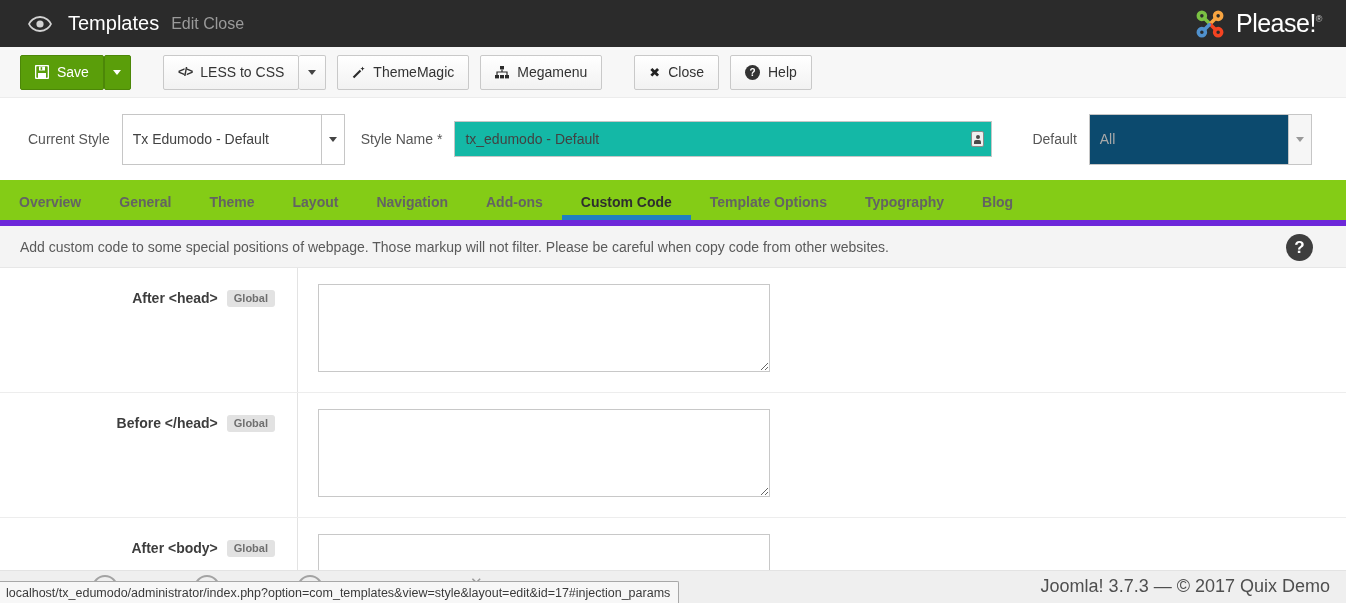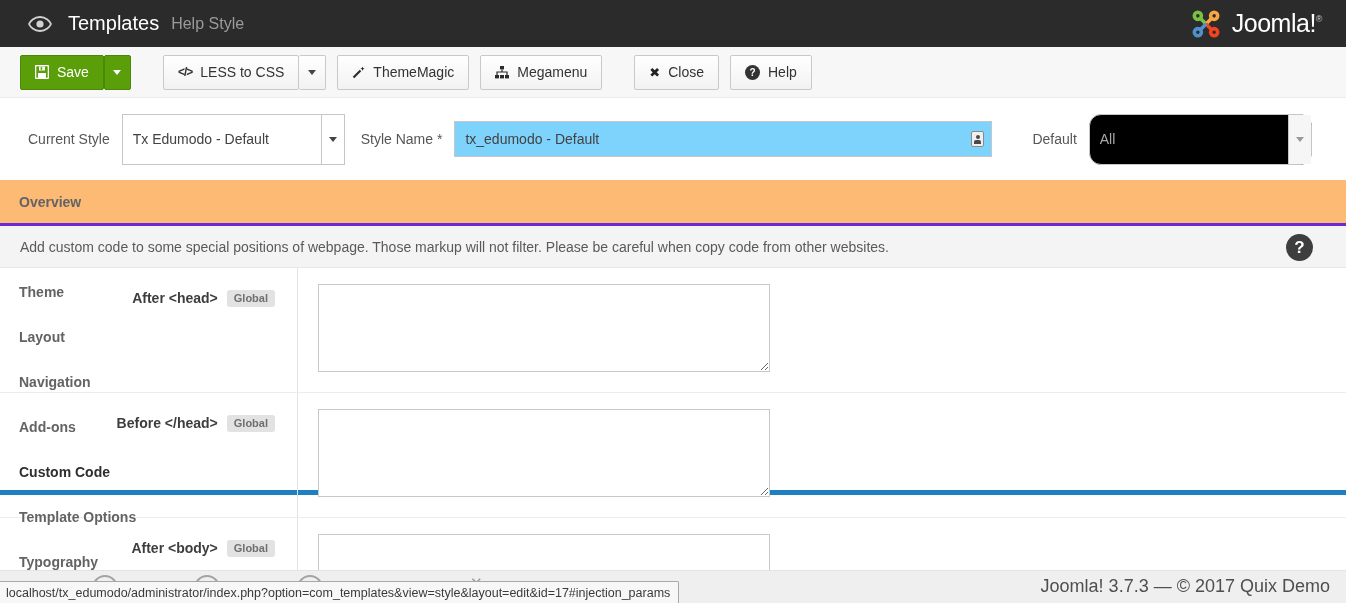--- a/index.html
+++ b/index.html
@@ -36,35 +36,35 @@
   .help-dot { width:15px; height:15px; border-radius:50%; background:#333; color:#fff; font-size:10px; font-weight:bold;
               display:inline-flex; align-items:center; justify-content:center; }
   .x-glyph { font-size:13px; color:#222; }
 
   
   .stylebar { height:82px; display:flex; align-items:center; padding:0 28px; background:#fff; }
   .sb-label { font-size:14px; color:#565656; white-space:nowrap; }
   .selectbox { height:51px; border:1px solid #c6c6c6; background:#fff; display:flex; align-items:stretch; margin-left:12px; }
   .sel-text { width:198px; display:flex; align-items:center; padding:0 10px; font-size:14px; color:#424242; }
   .sel-caret { width:23px; border-left:1px solid #c6c6c6; display:flex; align-items:center; justify-content:center; background:#fff; }
-  .selectbox.disabled { background:#000000;border-radius:12px; }
+  .selectbox.disabled { background:#0c4a6e; }
   .selectbox.disabled .sel-text { color:#a9a9a9; }
   .selectbox.disabled .sel-caret { background:#f6f6f6; }
   .selectbox.disabled .sel-caret .caret { border-top-color:#999; }
   .stylename-wrap { position:relative; margin:0 16px 0 12px; }
   .stylename-input { width:538px; height:36px; border:1px solid #c6c6c6; padding:0 30px 0 10px; font-size:14px; color:#424242;
-                     font-family:"Liberation Sans",sans-serif; background:#7dd3fc; }
+                     font-family:"Liberation Sans",sans-serif; background:#14b8a6; }
   .pm-icon { position:absolute; right:8px; top:10px; width:13px; height:16px; border:1px solid #8a8a8a; border-radius:2px;
              background:#efefef; display:flex; flex-direction:column; align-items:center; justify-content:center; gap:1px; }
   .pm-icon::before { content:""; width:4px; height:4px; border-radius:50%; background:#4a4a4a; }
   .pm-icon::after  { content:""; width:7px; height:4px; border-radius:2px 2px 0 0; background:#4a4a4a; }
   .sb-default { margin-left:24px; }
 
   
-  .tabs { display:flex; border-bottom:3px solid #6d28d9; height:46px; background:#fdba74;flex-direction:column; }
+  .tabs { display:flex; border-bottom:6px solid #6d28d9; height:46px; background:#84cc16; }
   .tab { padding:0 19px; line-height:45px; font-weight:bold; font-size:14px; color:#636363; cursor:pointer; white-space:nowrap; }
   .tab.active { color:#2e2e2e; box-shadow:inset 0 -5px 0 #1f80c1; }
 
   
   .notice { height:42px; background:#f4f4f4; border-bottom:1px solid #e7e7e7; display:flex; align-items:center;
             padding:0 20px; font-size:14px; color:#5a5a5a; position:relative; }
   .notice-help { position:absolute; right:33px; top:8px; width:27px; height:27px; border-radius:50%; background:#3e3e3e;
                  color:#fff; font-weight:bold; font-size:17px; display:flex; align-items:center; justify-content:center; cursor:pointer; }
 
   
@@ -92,21 +92,21 @@
 <body>
 
 <header class="topbar">
   <span class="eye">
     <svg width="24" height="16" viewBox="0 0 24 16">
       <path d="M12 1 C6 1 2.2 5.2 1 8 C2.2 10.8 6 15 12 15 C18 15 21.8 10.8 23 8 C21.8 5.2 18 1 12 1 Z" fill="none" stroke="#d2d2d2" stroke-width="1.8"></path>
       <circle cx="12" cy="8" r="3.6" fill="#d2d2d2"></circle>
     </svg>
   </span>
   <h1 class="page-title">Templates</h1>
-  <span class="page-subtitle">Help Style</span>
+  <span class="page-subtitle">Edit Close</span>
 
   <div class="logo">
     <svg width="34" height="34" viewBox="0 0 48 48">
       <g stroke-linecap="round">
         <g stroke="#7ac143" stroke-width="5" fill="none">
           <circle cx="12.5" cy="12.5" r="5"></circle>
             <line x1="17" y1="17" x2="23" y2="23"></line>
         </g>
         <g stroke="#f9a541" stroke-width="5" fill="none">
           <circle cx="35.5" cy="12.5" r="5"></circle>
@@ -115,21 +115,21 @@
         <g stroke="#f44321" stroke-width="5" fill="none">
           <circle cx="35.5" cy="35.5" r="5"></circle>
             <line x1="31" y1="31" x2="25" y2="25"></line>
         </g>
         <g stroke="#5091cd" stroke-width="5" fill="none">
           <circle cx="12.5" cy="35.5" r="5"></circle>
             <line x1="17" y1="31" x2="23" y2="25"></line>
         </g>
       </g>
     </svg>
-    <span class="logo-text"><span>Joomla!</span><sup class="logo-reg">®</sup></span>
+    <span class="logo-text"><span>Please!</span><sup class="logo-reg">®</sup></span>
   </div>
 </header>
 
 <div class="toolbar">
   <div class="btn-group btn-save-group">
     <button class="btn">
       <svg width="14" height="14" viewBox="0 0 14 14">
         <rect x="0.5" y="0.5" width="13" height="13" rx="1.5" fill="none" stroke="#fff" stroke-width="1.6"></rect>
         <rect x="4" y="1.5" width="6" height="4" fill="#fff"></rect>
         <rect x="5.6" y="2.2" width="1.6" height="2.6" fill="#5a9e0a"></rect>

